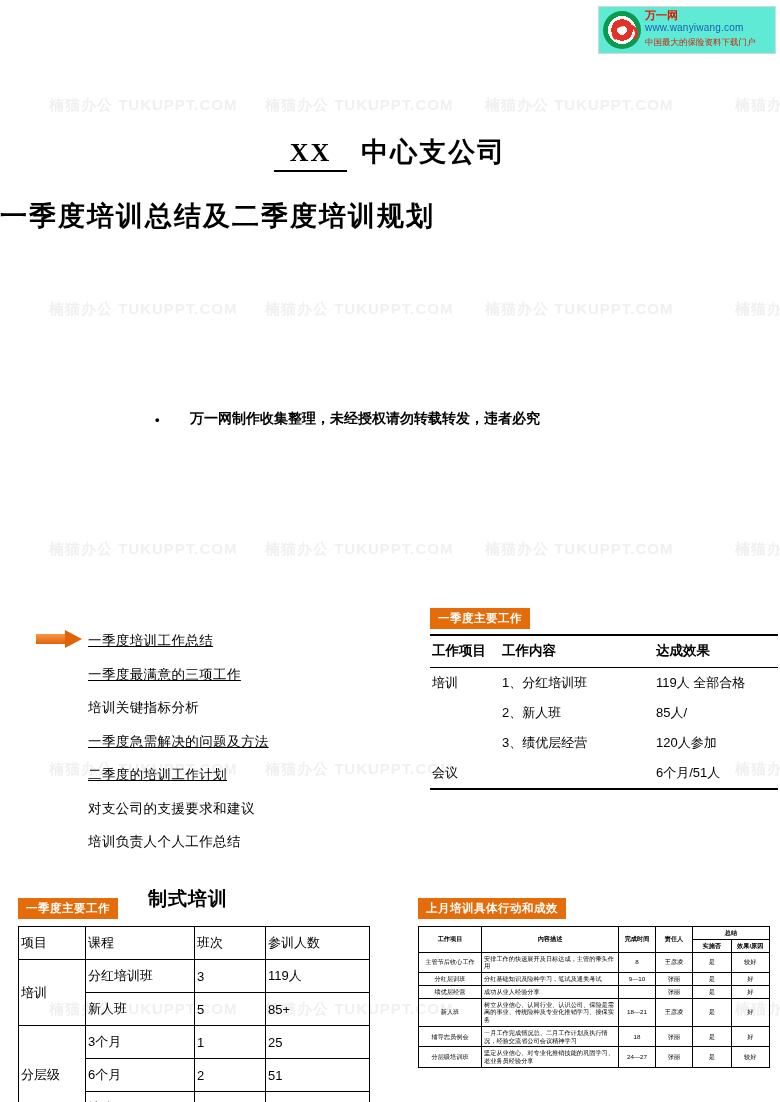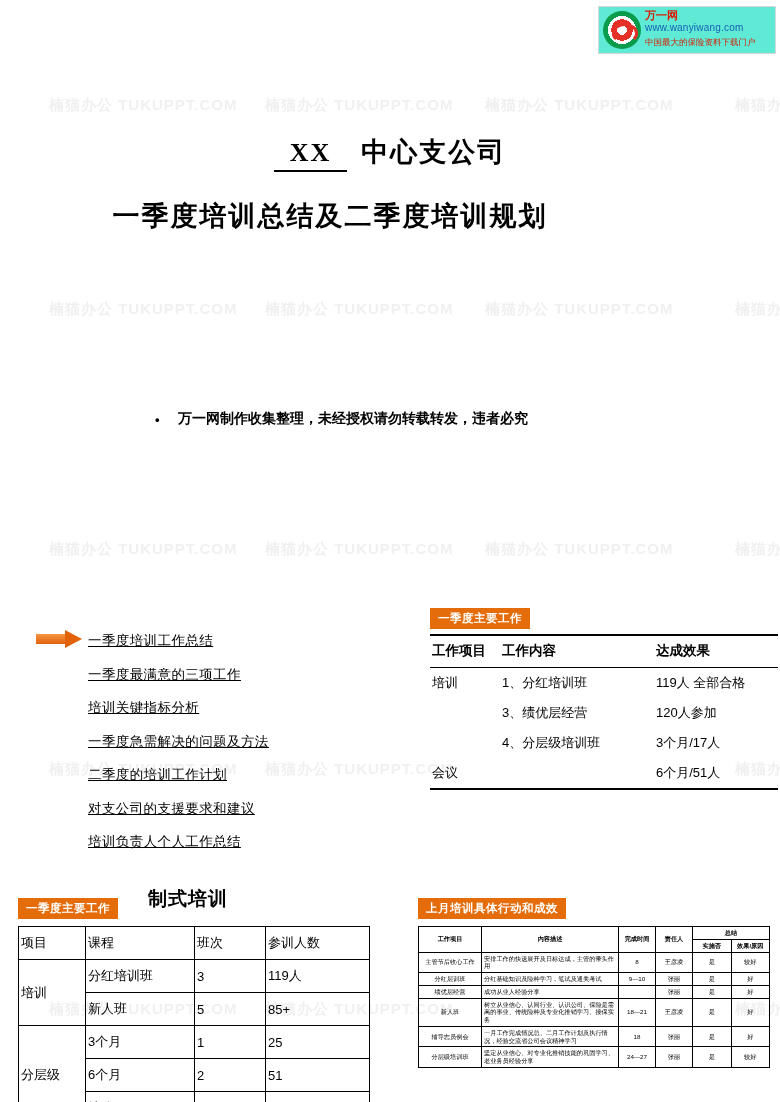--- a/index.html
+++ b/index.html
@@ -38,34 +38,34 @@
   .title-row{
     position:absolute;top:134px;left:0;width:780px;text-align:center;
   }
   .title-xx{
     display:inline-block;font-size:26px;font-weight:bold;letter-spacing:2px;
     border-bottom:2px solid #000;padding:0 16px 2px 16px;margin-right:14px;
     font-family:"Liberation Serif",serif;
   }
   .title-main{display:inline-block;font-size:27px;font-weight:bold;letter-spacing:2px;}
   .title-sub{
-    position:absolute;top:198px;left:0;width:660px;text-align:center;
+    position:absolute;top:198px;left:0;width:660px;text-align:left;
     font-size:27px;font-weight:bold;letter-spacing:2px;
   }
 
   
   .note{
     position:absolute;top:410px;left:150px;width:500px;
     font-size:14px;font-weight:bold;
   }
   .note .dot{position:absolute;left:5px;top:2px;font-size:13px;}
-  .note .txt{margin-left:28px;display:block;}
-
-  
-  .agenda{position:absolute;left:88px;top:632px;width:260px;text-decoration:underline;}
+  .note .txt{margin-left:40px;display:block;}
+
+  
+  .agenda{position:absolute;left:88px;top:632px;width:260px;}
   .agenda div{
     font-size:13.5px;margin-bottom:15.5px;letter-spacing:.4px;color:#000;
   }
   .agenda div.u{text-decoration:underline;}
   .arrow{
     position:absolute;left:36px;top:630px;width:48px;height:17px;
   }
   .arrow .shaft{
     position:absolute;left:0;top:4px;width:30px;height:10px;
     background:linear-gradient(#f79646,#e2620a);
@@ -181,27 +181,27 @@
     </tr>
   </thead>
   <tbody>
     <tr>
         <td class="c1">培训</td>
         <td class="c2">1、分红培训班</td>
         <td>119人 全部合格</td>
       </tr>
     <tr>
         <td class="c1"></td>
+        <td class="c2">2、新人班</td>
+        <td>85人/</td>
+      </tr>
+    <tr>
+        <td class="c1"></td>
         <td class="c2">3、绩优层经营</td>
         <td>120人参加</td>
-      </tr>
-    <tr>
-        <td class="c1"></td>
-        <td class="c2">4、分层级培训班</td>
-        <td>3个月/17人</td>
       </tr>
     <tr>
         <td class="c1">会议</td>
         <td class="c2"></td>
         <td>6个月/51人</td>
       </tr>
   </tbody>
 </table>
 
 <div class="tag" style="left:18px;top:898px;">一季度主要工作</div>

